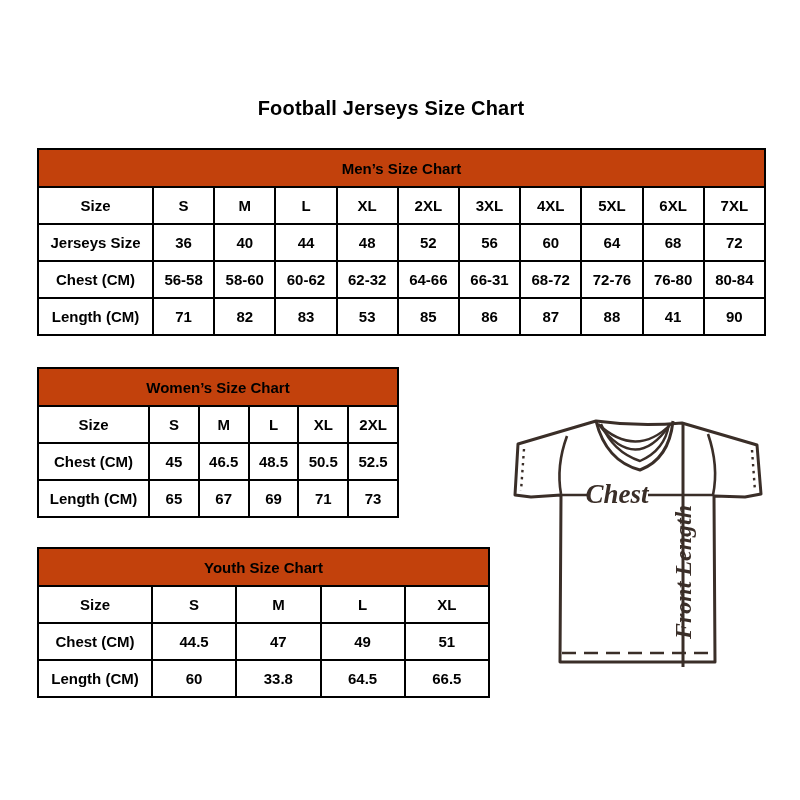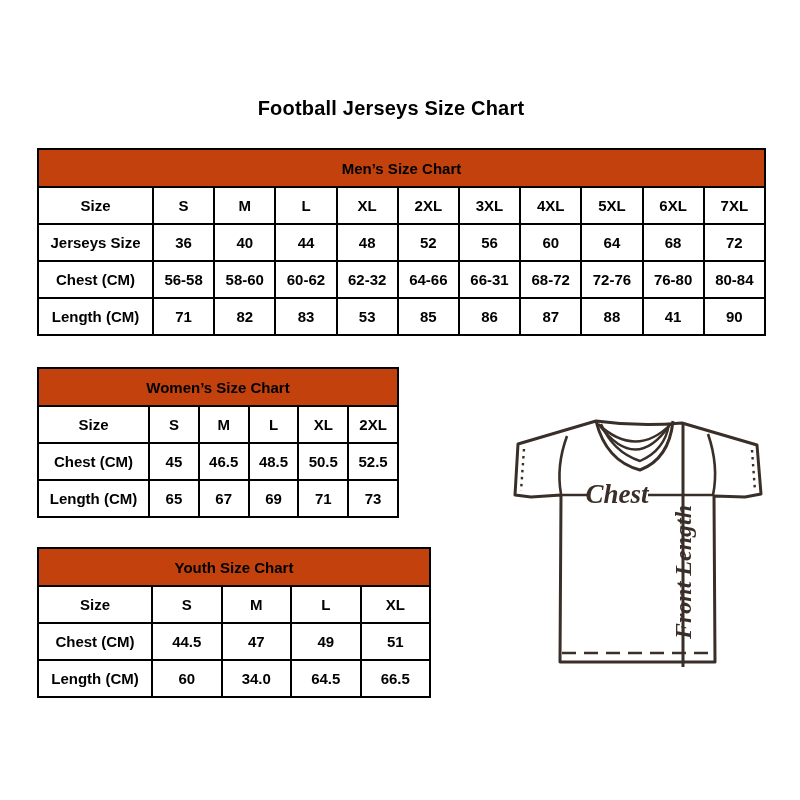--- a/index.html
+++ b/index.html
@@ -18,21 +18,21 @@
   }
   .size-table th, .size-table td {
     border:2px solid #000; text-align:center; vertical-align:middle;
     font-weight:bold; font-size:15px; color:#000; padding:0;
     font-family:"Liberation Sans", sans-serif;
   }
   .size-table th.banner { background:#c2410c; height:36px; }
   .size-table td { height:35px; }
   #mens-table   { left:37px; top:148px; width:729px; }
   #womens-table { left:37px; top:367px; width:362px; }
-  #youth-table  { left:37px; top:547px; width:394px; }
+  #youth-table  { left:37px; top:547px; width:453px; }
   #jersey { position:absolute; left:500px; top:400px; width:300px; height:290px; }
   .ink-text {
     font-family:"Liberation Serif", serif;
     font-style:italic; font-weight:bold;
   }
 </style>
 </head>
 <body>
 
 <div class="title">Football Jerseys Size Chart</div>
@@ -172,21 +172,21 @@
     <tr>
       <td>Chest (CM)</td>
       <td>44.5</td>
       <td>47</td>
       <td>49</td>
       <td>51</td>
     </tr>
     <tr>
       <td>Length (CM)</td>
       <td>60</td>
-      <td>34.0</td>
+      <td>33.8</td>
       <td>64.5</td>
       <td>66.5</td>
     </tr>
   </tbody>
 </table>
 
 <svg id="jersey" viewBox="500 400 300 290" xmlns="http://www.w3.org/2000/svg">
   <g stroke="#3a2e28" fill="none" stroke-linecap="butt" stroke-linejoin="round">
 
     <path fill="#ffffff" stroke-width="3" d="M596,421 L518,444 L515,495 L531,497 L561,495 L560,662 L715,662 L714,496 L745,497 L761,494 L757,445 L682,423 Q639,427 596,421 Z"></path>

